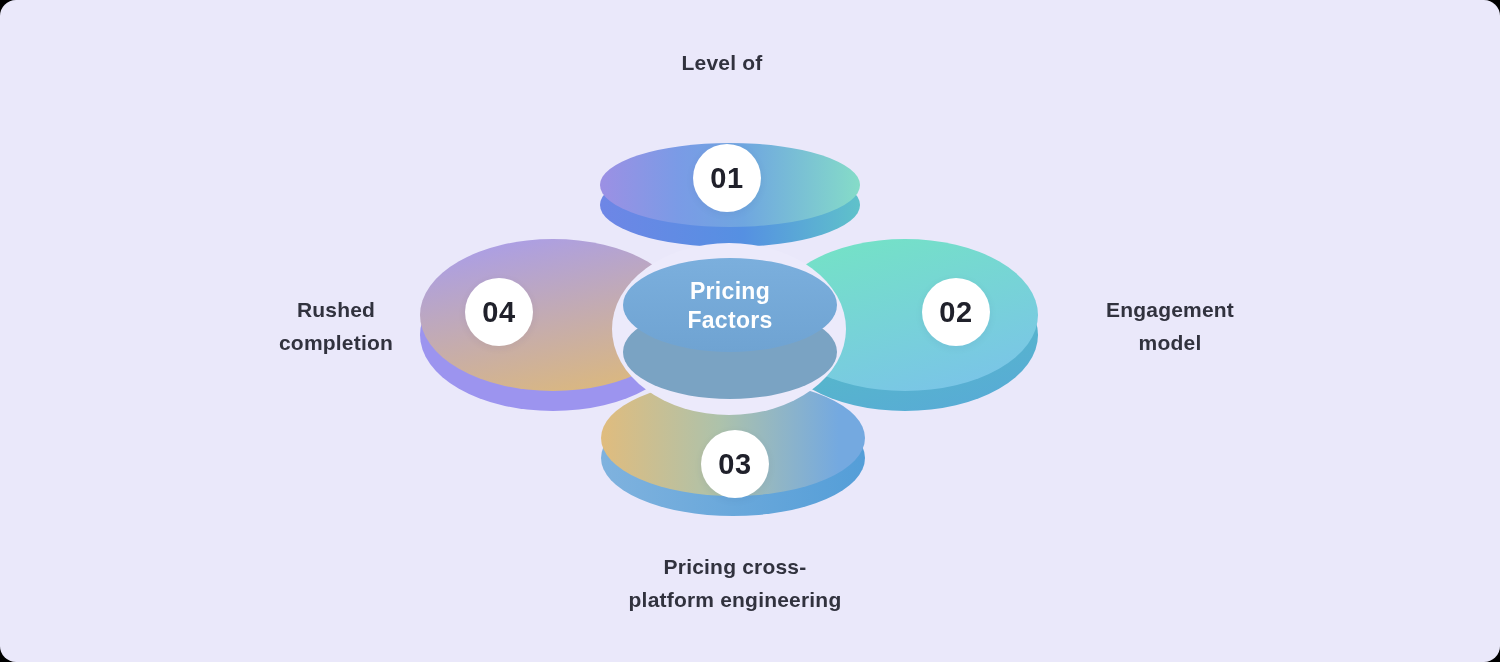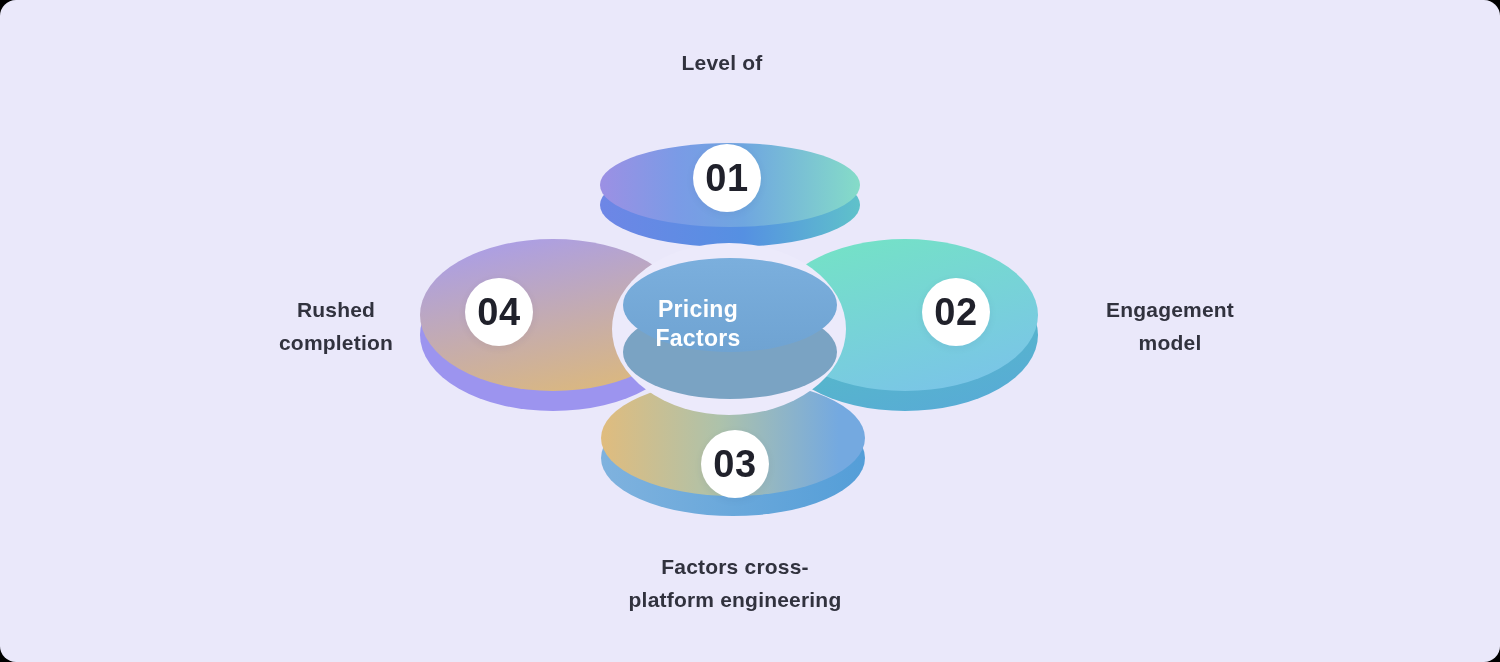--- a/index.html
+++ b/index.html
@@ -26,21 +26,21 @@
   .badge {
     position: absolute;
     width: 68px;
     height: 68px;
     border-radius: 50%;
     background: var(--badge-bg, #fff);
     color: var(--badge-text, #20212B);
     display: flex;
     align-items: center;
     justify-content: center;
-    font-size: 38px;
+    font-size: 29px;
     font-weight: 700;
     letter-spacing: 0.5px;
     box-shadow: 0 2px 8px rgba(40,40,90,0.06);
   }
   .label {
     position: absolute;
     transform: translateX(-50%);
     text-align: center;
     color: var(--label-text, #31323E);
     font-size: 21px;
@@ -140,26 +140,26 @@
   <div class="badge" style="left:465px; top:278px;">04</div>
 
   <div class="label" style="left:722px; top:46px;">
     <div>Level of</div>
   </div>
   <div class="label" style="left:1170px; top:293px;">
     <div>Engagement</div>
     <div>model</div>
   </div>
   <div class="label" style="left:735px; top:550px;">
-    <div>Factors cross-</div>
+    <div>Pricing cross-</div>
     <div>platform engineering</div>
   </div>
   <div class="label" style="left:292px; top:293px;margin-left:44px;">
     <div>Rushed</div>
     <div>completion</div>
   </div>
 
-  <div class="hub-title" style="left:698px; top:277px;margin-top:18px;">
+  <div class="hub-title" style="left:730px; top:277px;">
     <div>Pricing</div>
     <div>Factors</div>
   </div>
 
 </div>
 
 </body></html>

